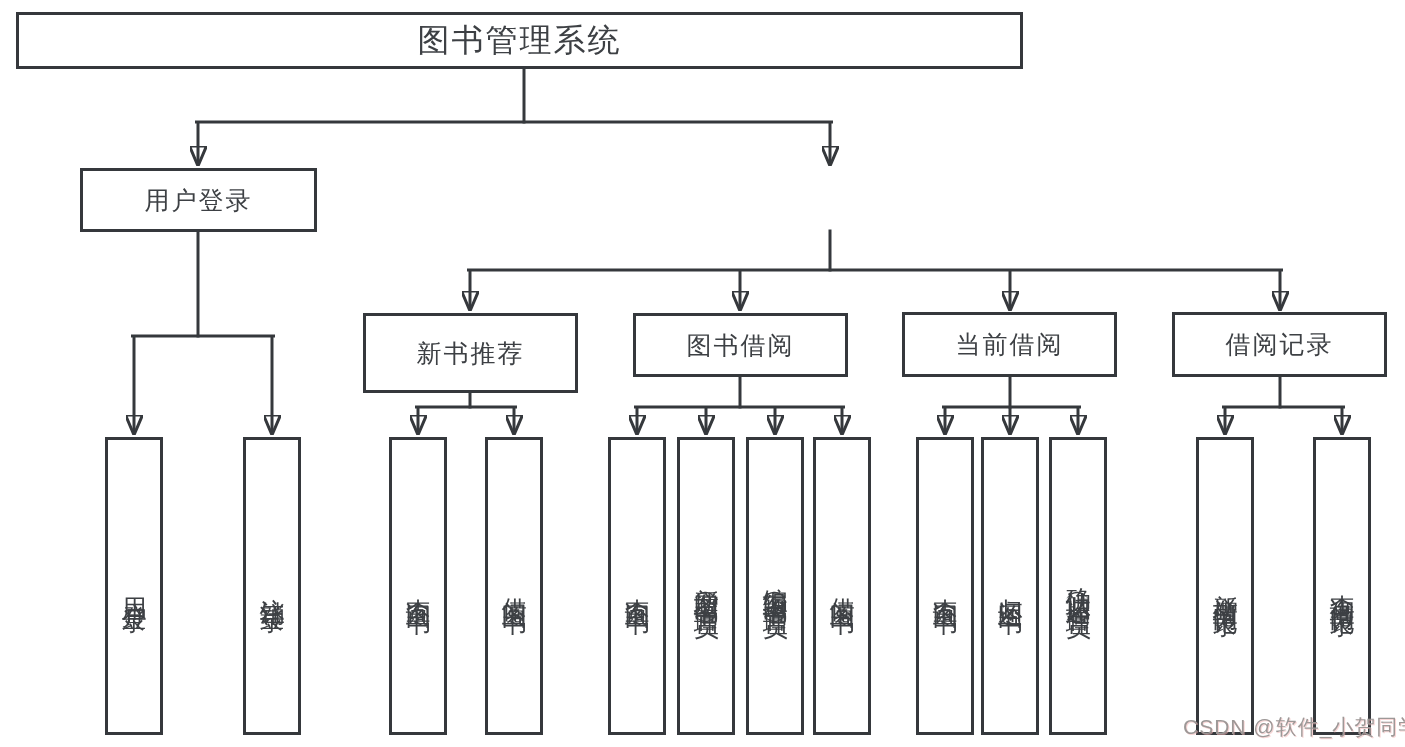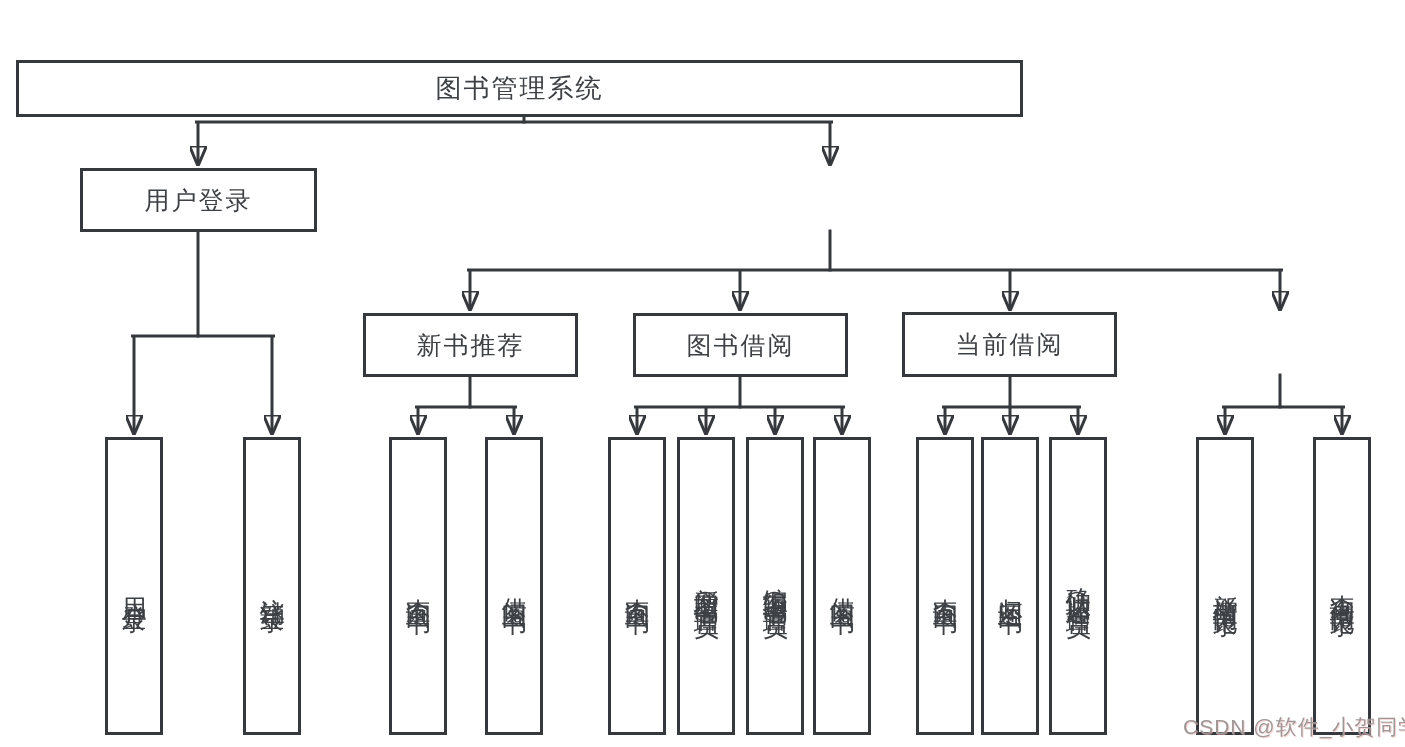--- a/index.html
+++ b/index.html
@@ -22,21 +22,21 @@
   .node{
     position:absolute;
     box-sizing:border-box;
     border:3px solid var(--line-color);
     background:var(--box-bg);
     color:var(--text-color);
     display:flex;align-items:center;justify-content:center;
     text-align:center;
   }
   .h-node{font-size:25px;letter-spacing:2px;}
-  .root-node{font-size:26px;letter-spacing:2px;margin-top:48px;}
+  .root-node{font-size:32px;letter-spacing:2px;}
   .v-node .v-text{
     writing-mode:vertical-rl;
     text-orientation:mixed;
     font-size:25px;
     letter-spacing:4px;
     line-height:1.1;
     white-space:nowrap;
   }
   .watermark{
     position:absolute;
@@ -102,28 +102,31 @@
   </svg>
 
   <div class="node root-node" style="left:16px;top:12px;width:1007px;height:57px">
     <span>图书管理系统</span>
   </div>
 
   <div class="node h-node" style="left:80px;top:168px;width:237px;height:64px">
     <span>用户登录</span>
   </div>
 
-  <div class="node h-node" style="left:363px;top:313px;width:215px;height:64px">
+  <div class="node h-node" style="left:363px;top:313px;width:215px;height:80px">
     <span>新书推荐</span>
   </div>
   <div class="node h-node" style="left:633px;top:313px;width:215px;height:64px">
     <span>图书借阅</span>
   </div>
   <div class="node h-node" style="left:902px;top:312px;width:215px;height:65px">
     <span>当前借阅</span>
+  </div>
+  <div class="node h-node" style="left:1172px;top:312px;width:215px;height:65px">
+    <span>借阅记录</span>
   </div>
 
   <div class="node v-node" style="left:105px;top:437px;width:58px;height:298px">
     <span class="v-text">用户登录</span>
   </div>
   <div class="node v-node" style="left:243px;top:437px;width:58px;height:298px">
     <span class="v-text">注销登录</span>
   </div>
 
   <div class="node v-node" style="left:389px;top:437px;width:58px;height:298px">

